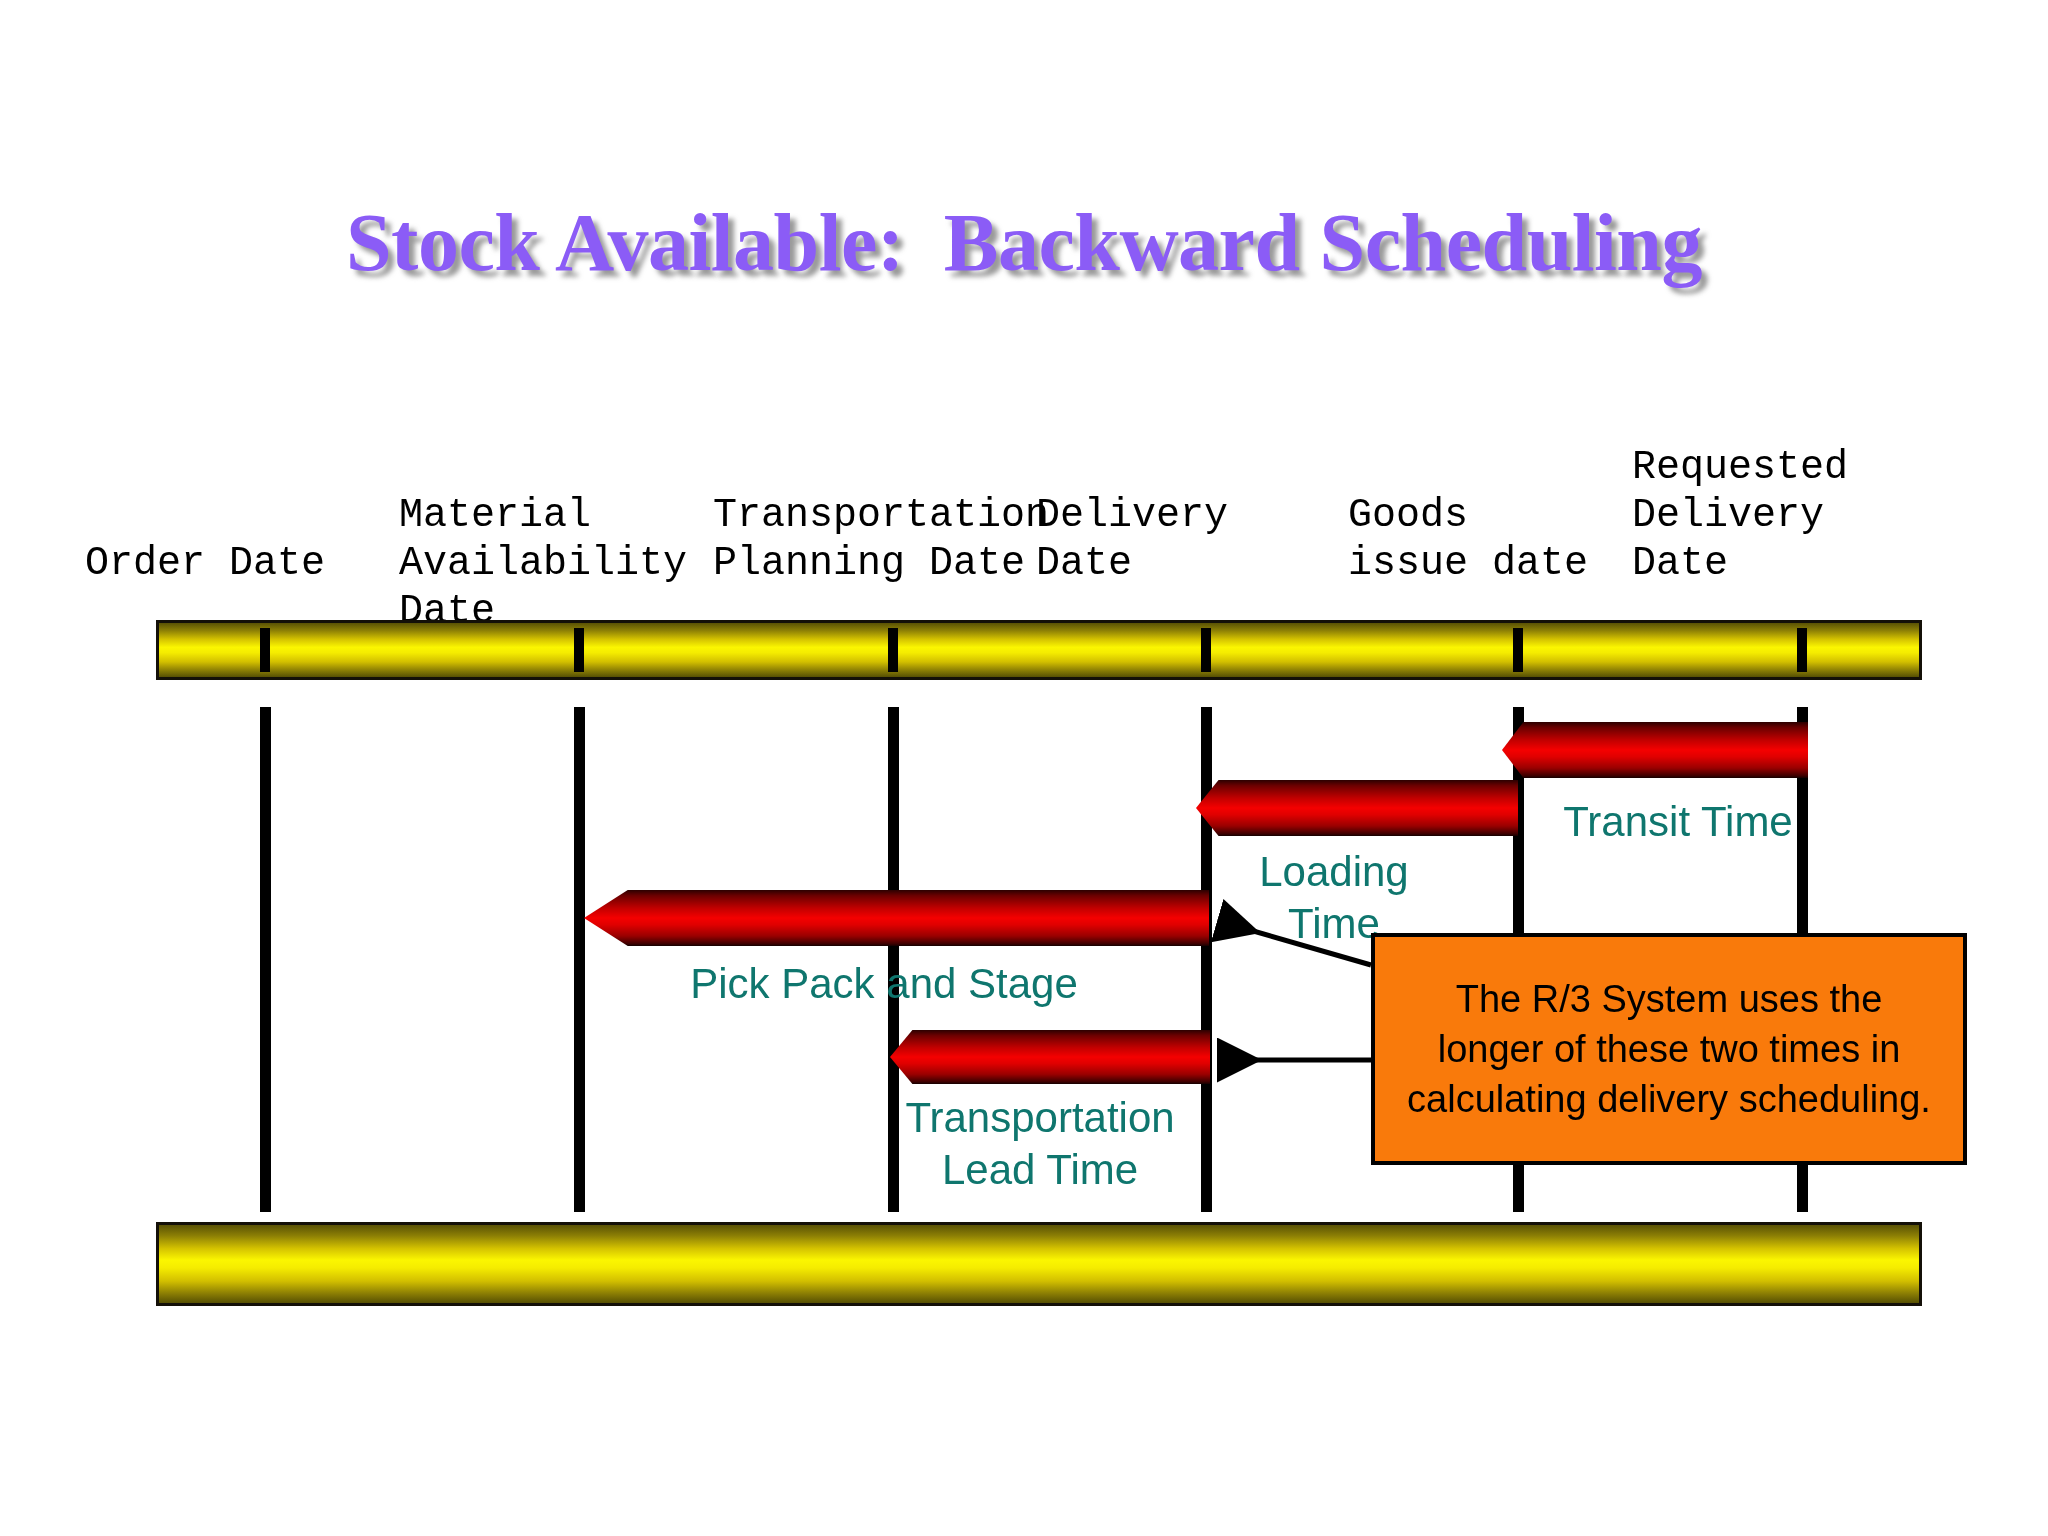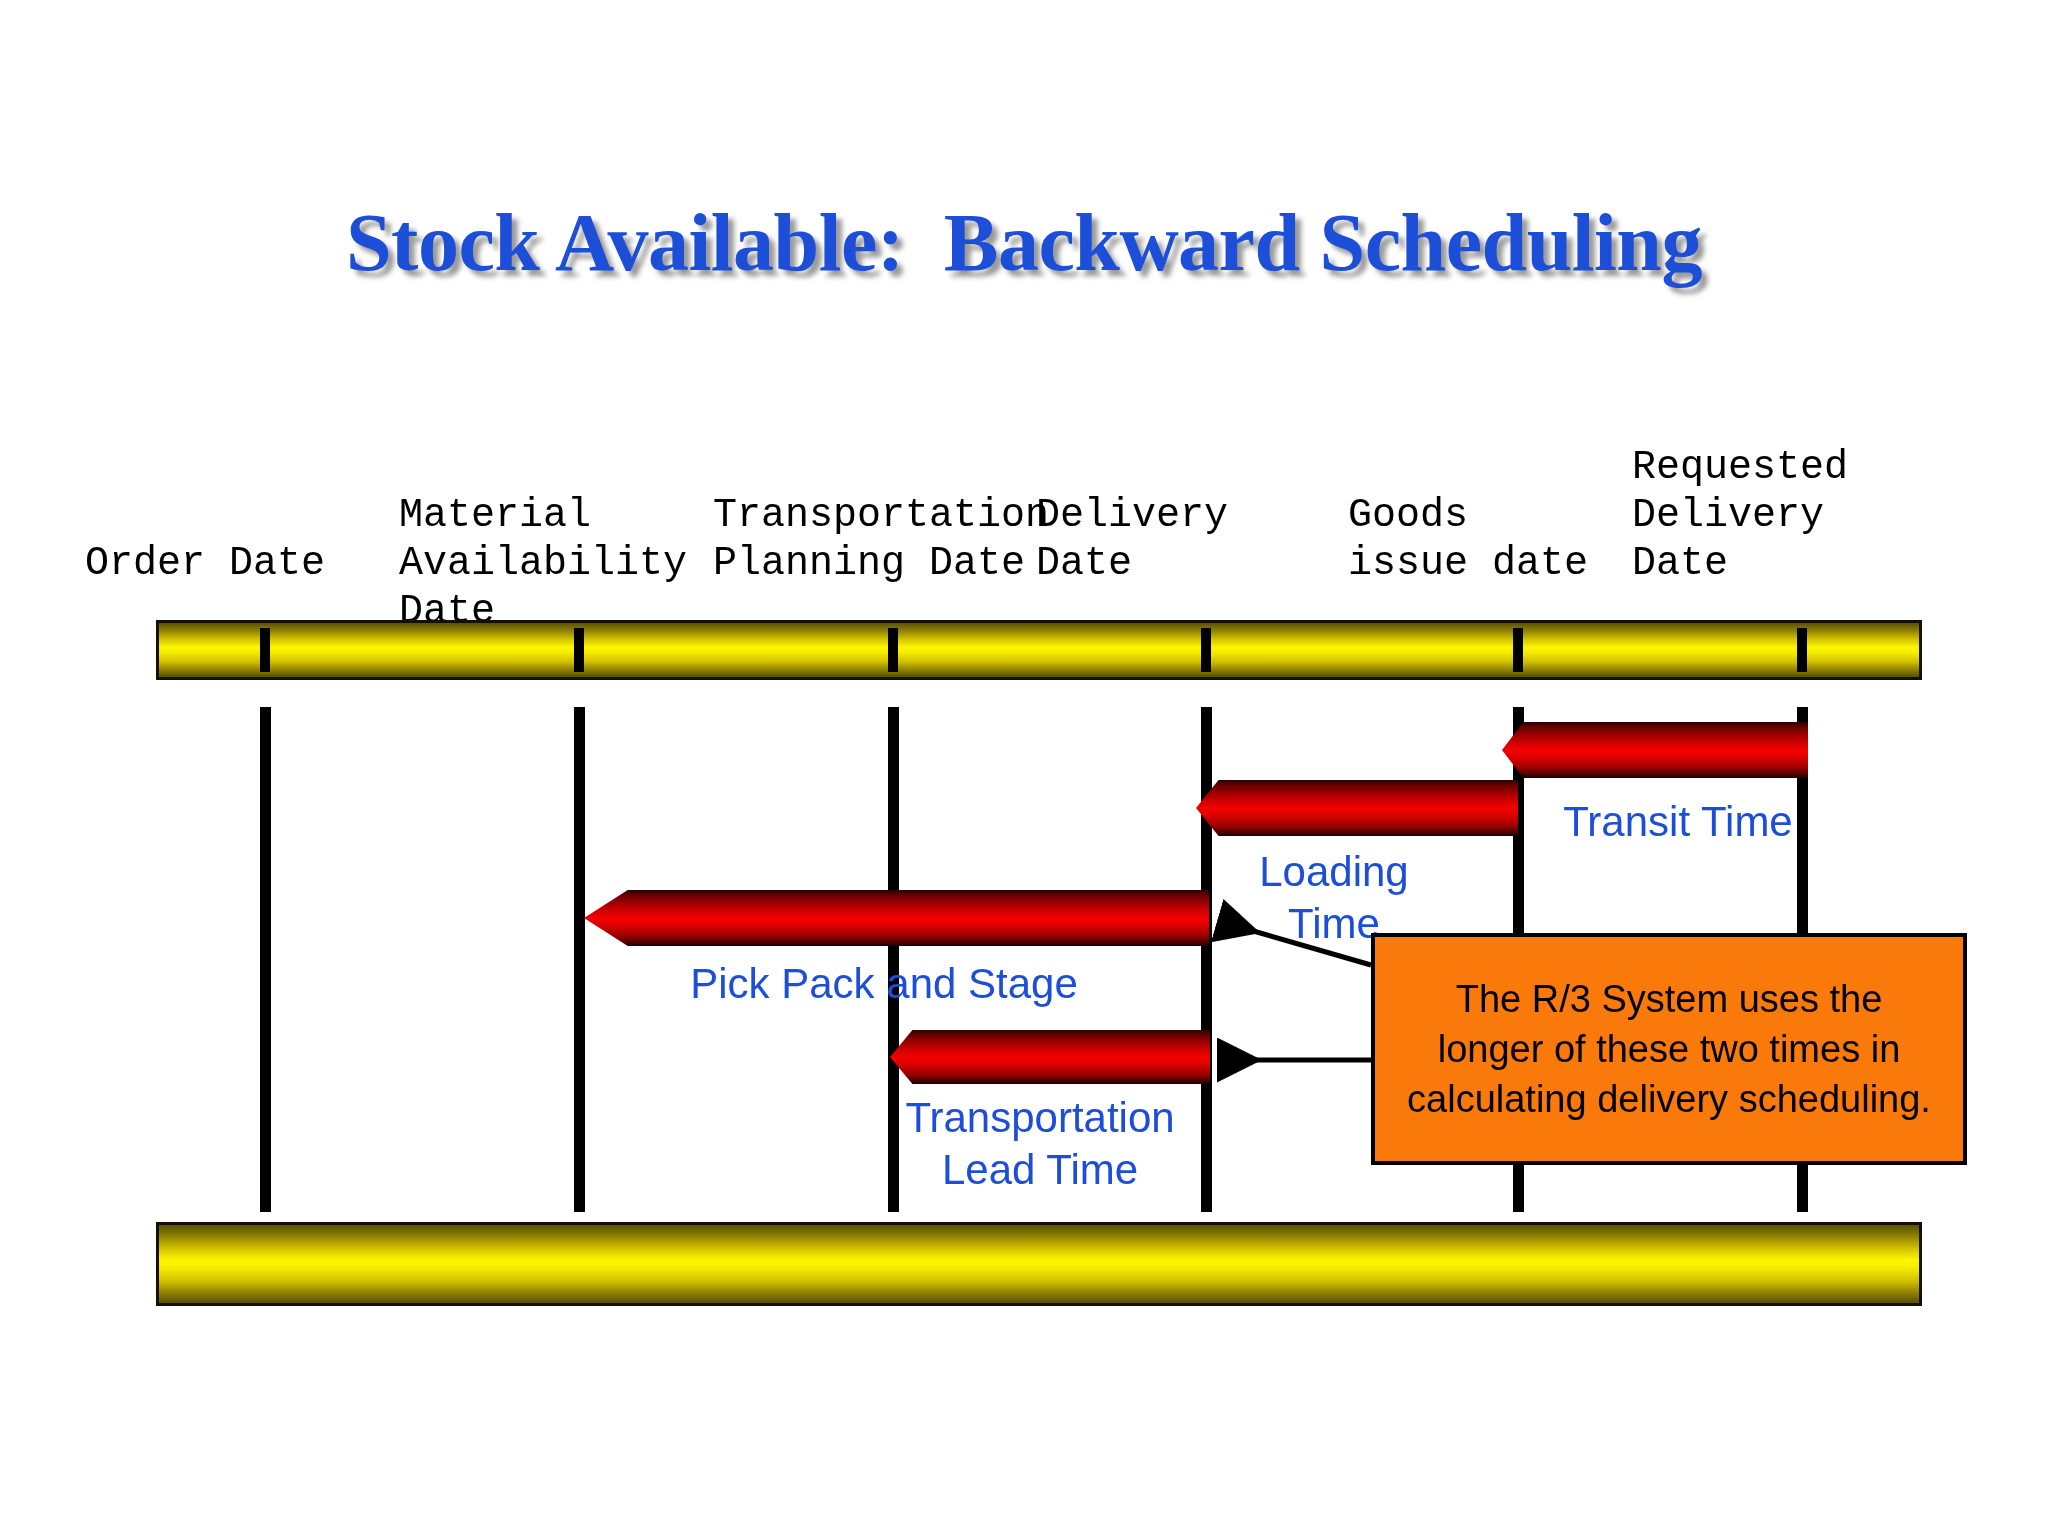--- a/index.html
+++ b/index.html
@@ -20,21 +20,21 @@
   #title {
     position: absolute;
     left: 0;
     top: 196px;
     width: 2048px;
     text-align: center;
     font-family: "Liberation Serif", serif;
     font-weight: bold;
     font-size: 82px;
     letter-spacing: -0.5px;
-    color: #1d4ed8;
+    color: #8b5cf6;
     text-shadow: 6px 6px 5px rgba(120,120,120,0.75);
     white-space: pre;
   }
 
   
   .timebar {
     position: absolute;
     left: 156px;
     width: 1766px;
     height: 60px;
@@ -101,21 +101,21 @@
   .redarrow.head {
     
     clip-path: polygon(0% 50%, 7% 0%, 100% 0%, 100% 100%, 7% 100%);
   }
 
   
   .caption {
     position: absolute;
     font-size: 42px;
     line-height: 52px;
-    color: #1d4ed8;
+    color: #0f766e;
     white-space: pre-line;
     text-align: center;
   }
 
   
   #callout {
     position: absolute;
     left: 1371px;
     top: 933px;
     width: 596px;

